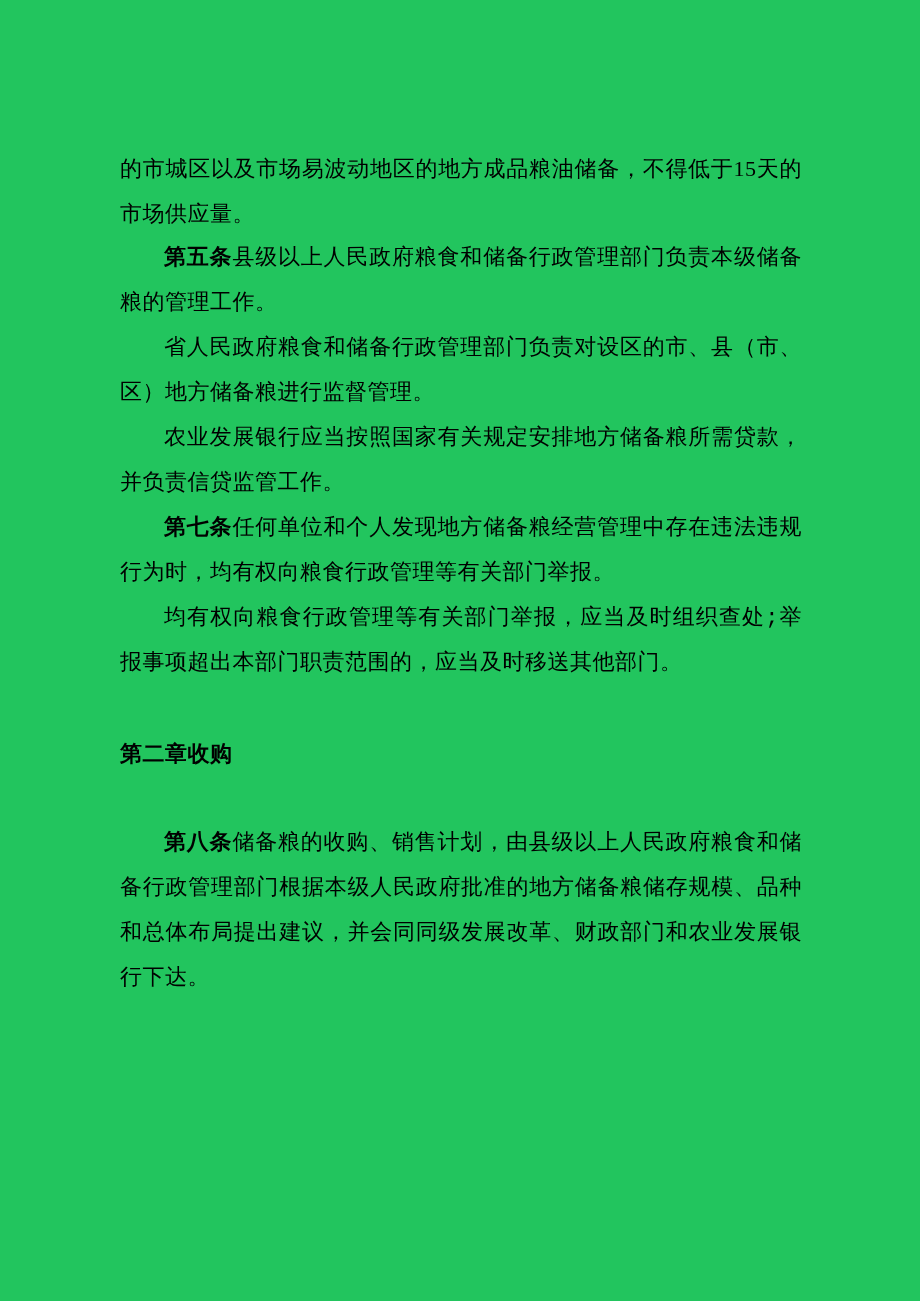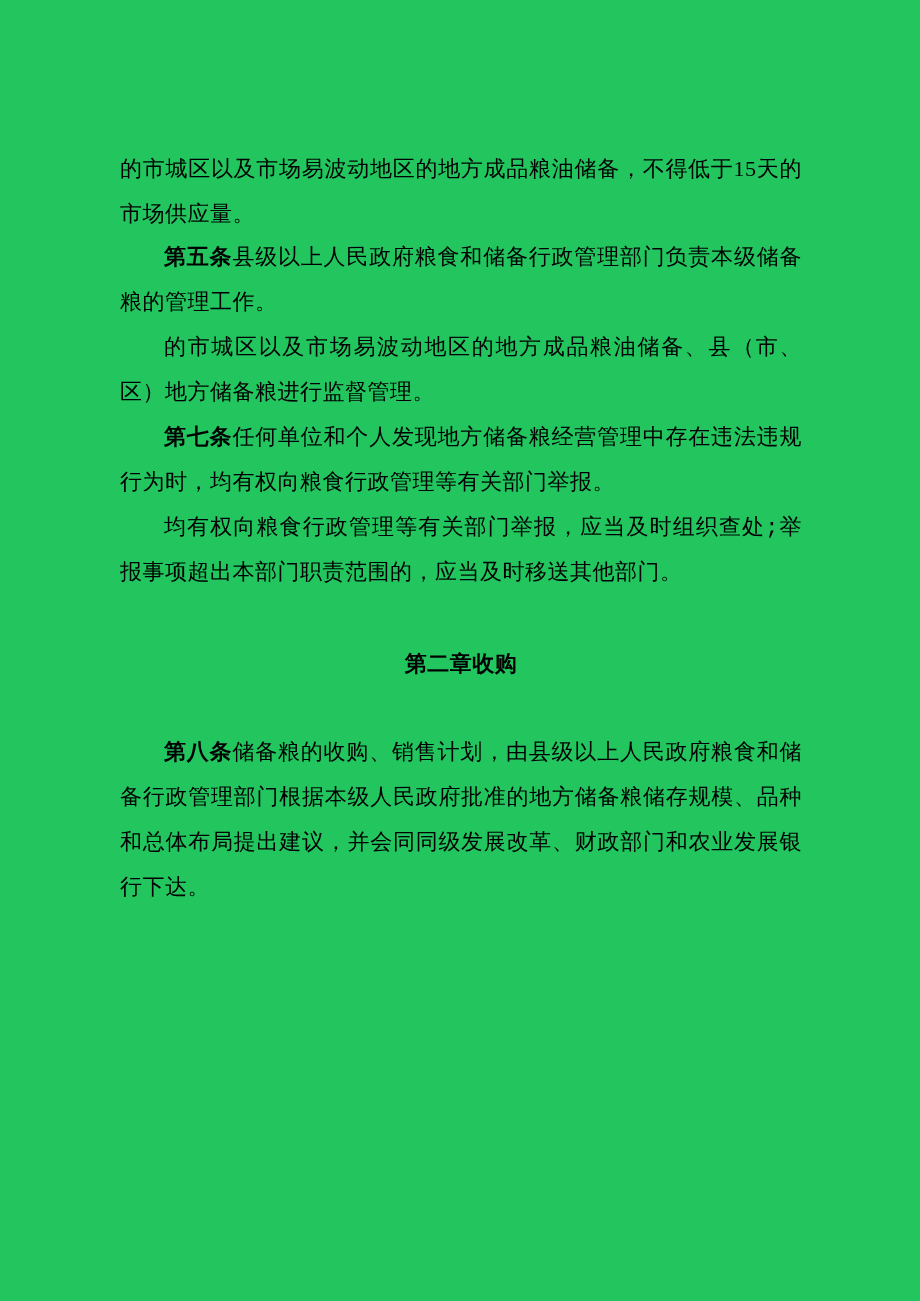--- a/index.html
+++ b/index.html
@@ -30,36 +30,37 @@
     font-family: Liberation Mono, monospace;
   }
   .bold-prefix {
     font-weight: 700;
   }
   .chapter-heading {
     margin: 45px 0;
     font-size: 22px;
     line-height: 45px;
     font-weight: 700;
-    text-align: center;
+    text-align: left;
     letter-spacing: 0.5px;
   }
 </style>
 </head>
 <body>
 
 <div class="page">
 
   <p class="para"><span>的市城区以及市场易波动地区的地方成品粮油储备，不得低于15天的市场供应量。</span></p>
 
   <p class="para indent"><span class="bold-prefix">第五条</span><span>县级以上人民政府粮食和储备行政管理部门负责本级储备粮的管理工作。</span></p>
 
-  <p class="para indent"><span>的市城区以及市场易波动地区的地方成品粮油储备、县（市、区）地方储备粮进行监督管理。</span></p>
+  <p class="para indent"><span>省人民政府粮食和储备行政管理部门负责对设区的市、县（市、区）地方储备粮进行监督管理。</span></p>
 
 
+  <p class="para indent"><span>农业发展银行应当按照国家有关规定安排地方储备粮所需贷款，并负责信贷监管工作。</span></p>
 
   <p class="para indent"><span class="bold-prefix">第七条</span><span>任何单位和个人发现地方储备粮经营管理中存在违法违规行为时，均有权向粮食行政管理等有关部门举报。</span></p>
 
   <p class="para indent"><span>均有权向粮食行政管理等有关部门举报，应当及时组织查处;举报事项超出本部门职责范围的，应当及时移送其他部门。</span></p>
 
   <p class="chapter-heading">第二章收购</p>
 
   <p class="para indent"><span class="bold-prefix">第八条</span><span>储备粮的收购、销售计划，由县级以上人民政府粮食和储备行政管理部门根据本级人民政府批准的地方储备粮储存规模、品种和总体布局提出建议，并会同同级发展改革、财政部门和农业发展银行下达。</span></p>
 
 </div>

